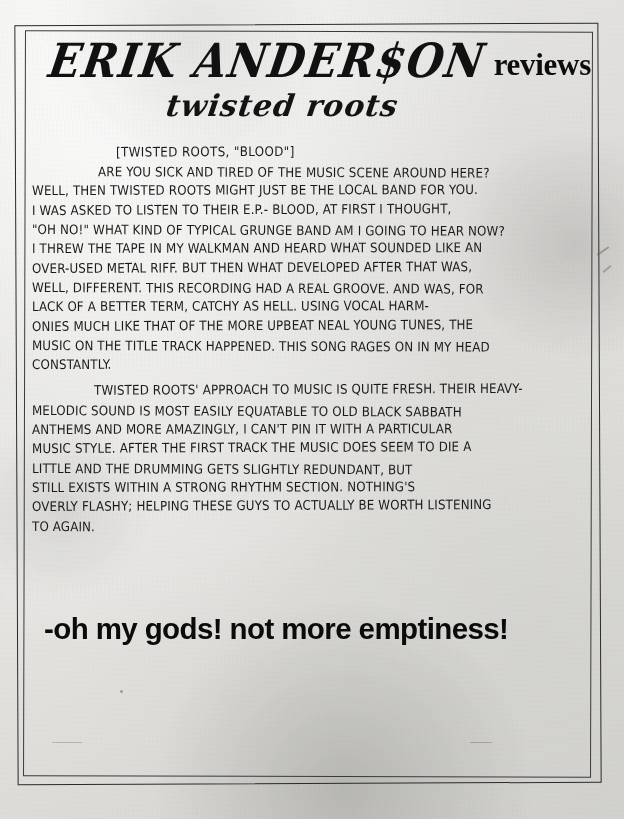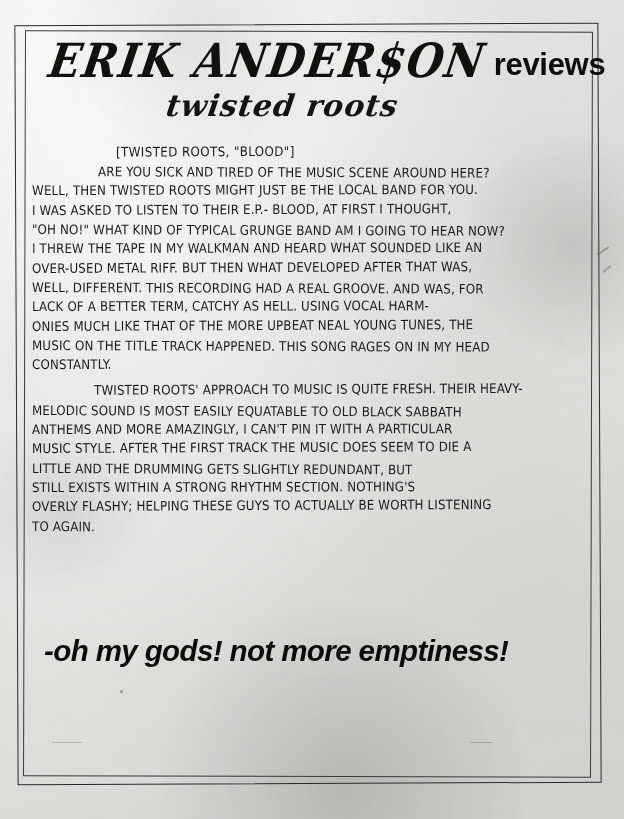--- a/index.html
+++ b/index.html
@@ -86,21 +86,21 @@
     font-weight: bold;
     font-size: 42px;
     letter-spacing: 1.5px;
     color: #111;
     transform: skewX(-9deg) scaleY(1.12);
     transform-origin: left bottom;
     line-height: 0.95;
     white-space: nowrap;
   }
   .head-reviews {
-    font-family: Liberation Sans, sans-serif;
+    font-family: Liberation Serif, serif;
     font-weight: bold;
     font-size: 31px;
     color: #0d0d0d;
     line-height: 1;
     padding-bottom: 4px;
     letter-spacing: -0.3px;
   }
   .head-band {
     font-family: "DejaVu Serif", serif;
     font-style: italic;
@@ -139,28 +139,27 @@
   .slant1 { transform: rotate(-0.25deg); }
   .slant2 { transform: rotate(0.2deg); }
   .slant3 { transform: rotate(-0.12deg); }
 
   .bracket-line { letter-spacing: 0.4px; }
 
   
   .slogan {
     position: absolute;
     left: 12px;
-    top: 590px;
+    top: 568px;
     font-family: "Liberation Sans", sans-serif;
     font-weight: bold;
     font-size: 29.5px;
     letter-spacing: -0.6px;
     color: #0b0b0b;
     white-space: nowrap;
-    font-style: italic;
   }
 
   
   .mark {
     position: absolute;
     background: #5a5a57;
     opacity: 0.5;
   }
   #mark-a { left: 120px; top: 690px; width: 3px; height: 3px; border-radius: 50%; }
   #mark-b { left: 470px; top: 742px; width: 22px; height: 1px; opacity: 0.35; }

